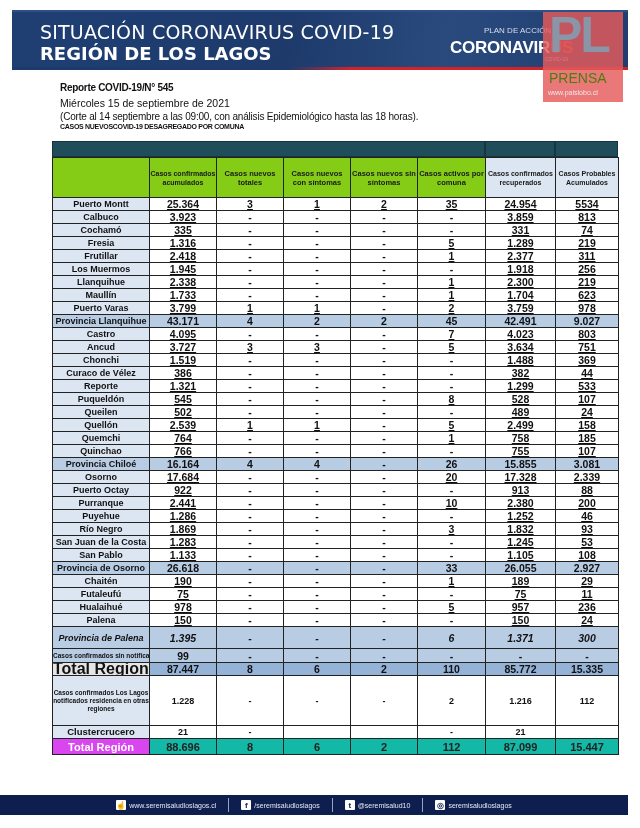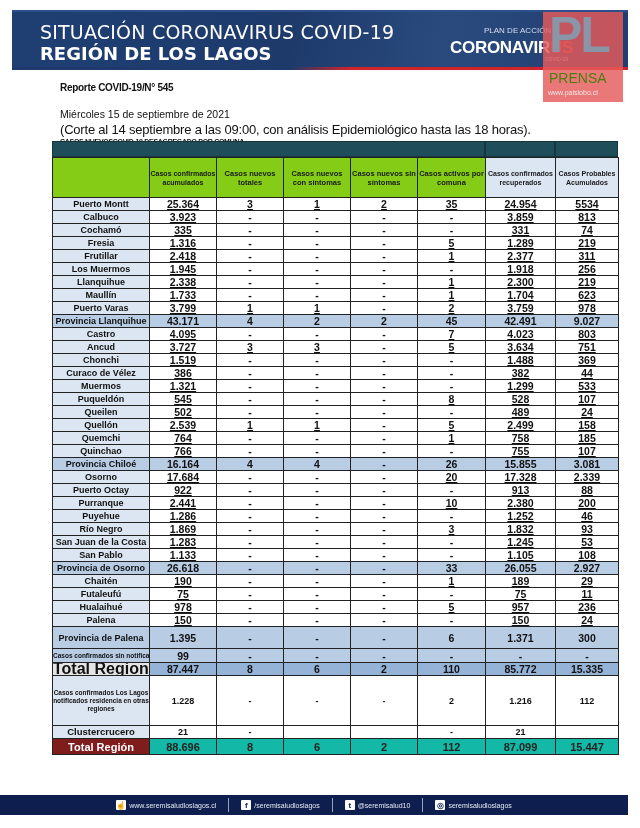--- a/index.html
+++ b/index.html
@@ -32,48 +32,48 @@
   .watermark {
     position: absolute; left: 543px; top: 12px; width: 80px; height: 90px;
     background: rgba(230, 90, 90, 0.82);
   }
   .watermark .pl { position: absolute; left: 6px; top: -6px; font-size: 50px; font-weight: bold; color: #8a95a8; letter-spacing: -2px; }
   .watermark .prensa { position: absolute; left: 6px; top: 58px; font-size: 14px; color: #4d7c0f; text-align: right; }
   .watermark .url { position: absolute; left: 5px; top: 77px; font-size: 7px; color: #f4e6e6; white-space: nowrap; }
 
   .report { position: absolute; left: 60px; top: 82px; }
   .report .rep-title { font-size: 10px; font-weight: bold; letter-spacing: -0.3px; }
-  .report .rep-date { font-size: 10.5px; margin-top: 15px; }
-  .report .rep-note { font-size: 13px; margin-top: 2px; letter-spacing: -0.2px; text-align: right; }
+  .report .rep-date { font-size: 10.5px; margin-top: 4px; }
+  .report .rep-note { font-size: 10px; margin-top: 2px; letter-spacing: -0.2px; text-align: right; }
   .report .rep-sub { font-size: 7px; font-weight: bold; margin-top: 1px; letter-spacing: -0.3px; }
 
   .tablewrap { position: absolute; left: 52px; top: 141px; width: 566px; }
   .topbar { display: flex; height: 16px; }
   .topbar div { background: #1f4e5a; border: 1px solid #15363f; }
   table { border-collapse: collapse; width: 566px; table-layout: fixed; }
   td, th { border: 1px solid #222; text-align: center; font-weight: bold; font-size: 10.5px; height: 13px; line-height: 12px; padding: 0; }
   th { background: #84cc16; font-size: 7.5px; line-height: 9px; height: 40px; color: #1a1a1a; }
   th.h-rec, th.h-prob { background: #dce6f2; }
   th.small { font-size: 7px; }
   td.name { background: #dce6f2; font-size: 9px; color: #111; white-space: nowrap; overflow: hidden; }
   td.val { background: #fff; text-decoration: underline; text-decoration-thickness: 1px; }
   td.val.nd { text-decoration: none; }
   tr.prov td { background: #b8cce4; text-decoration: none; }
   tr.prov td.name { background: #b8cce4; }
-  tr.tall td { height: 22px; }
+  tr.tall td { height: 22px; font-style: italic; }
   tr.sinnot td { height: 14px; }
   tr.sinnot td.name { font-size: 6.5px; line-height: 7px; }
   tr.total td { background: #95b3d7; font-size: 10.5px; text-decoration: none; }
   tr.total td.name { background: #e5e5e5; font-size: 16px; }
   tr.otras td { height: 50px; text-decoration: none; font-size: 9px; }
   tr.otras td.name { font-size: 6.5px; line-height: 8px; white-space: normal; background: #dce6f2; }
   tr.cluster td { text-decoration: none; font-size: 9px; margin-top: 12px; }
   tr.cluster td.name { font-size: 9.5px; }
   tr.grand td { background: #14b8a6; font-size: 11px; color: #222; text-decoration: none; height: 16px; }
-  tr.grand td.name { background: #7f1d1d; color: #fff; font-size: 11px; }
+  tr.grand td.name { background: #d946ef; color: #fff; font-size: 11px; }
 
   .footer {
     position: absolute; left: 0; top: 795px; width: 628px; height: 20px; background: #0e1e4e;
     display: flex; align-items: center; justify-content: center; gap: 0;
   }
   .fitem { display: flex; align-items: center; color: #e6e9f2; font-size: 7px; padding: 0 12px; border-right: 1px solid #9aa3bf; height: 14px; }
   .fitem:last-child { border-right: none; }
   .ficon { width: 10px; height: 10px; background: #fff; color: #0e1e4e; font-size: 8px; font-weight: bold; display: inline-flex; align-items: center; justify-content: center; margin-right: 3px; border-radius: 1px; }
 </style>
 </head>
@@ -266,21 +266,21 @@
           <td class="name">Curaco de Vélez</td>
           <td class="val">386</td>
           <td class="val nd">-</td>
           <td class="val nd">-</td>
           <td class="val nd">-</td>
           <td class="val nd">-</td>
           <td class="val">382</td>
           <td class="val">44</td>
         </tr>
         <tr class="">
-          <td class="name">Muermos</td>
+          <td class="name">Reporte</td>
           <td class="val">1.321</td>
           <td class="val nd">-</td>
           <td class="val nd">-</td>
           <td class="val nd">-</td>
           <td class="val nd">-</td>
           <td class="val">1.299</td>
           <td class="val">533</td>
         </tr>
         <tr class="">
           <td class="name">Puqueldón</td>

